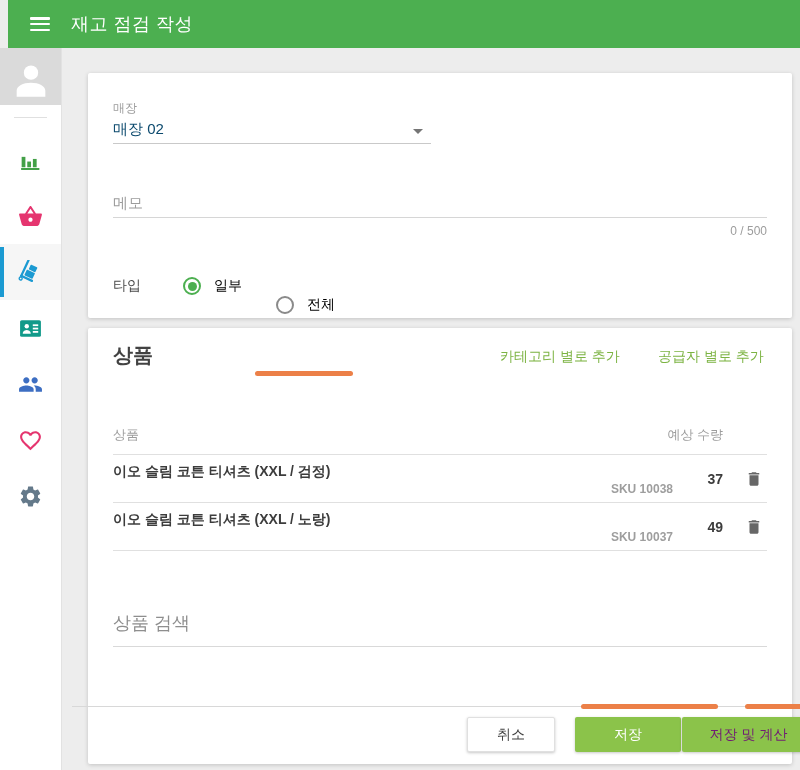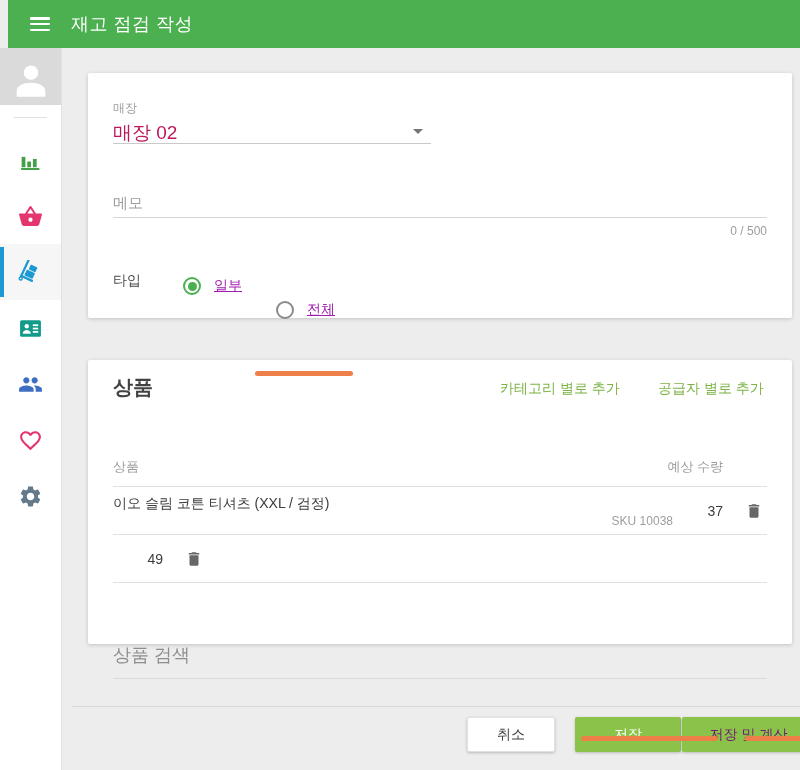--- a/index.html
+++ b/index.html
@@ -23,58 +23,58 @@
   .nav-item { position:relative; height:56px; display:flex; align-items:center; justify-content:center; cursor:pointer; }
   .nav-item svg { width:25px; height:25px; }
   .nav-item.selected { background:#f6f6f6; }
   .nav-item.selected::before { content:""; position:absolute; left:0; top:3px; bottom:3px; width:4px;
                                background:var(--selected_blue,#1B9AD2); }
 
   
   .card { position:absolute; left:88px; width:704px; background:#fff; border-radius:2px;
           box-shadow:0 1px 4px rgba(0,0,0,.18); }
   .card1 { top:73px; height:245px; }
-  .card2 { top:360px; height:284px; }
+  .card2 { top:328px; height:436px; }
 
   .field-label { position:absolute; font-size:12px; color:#9c9c9c; }
   .store-label { left:25px; top:27px; }
   .store-select { position:absolute; left:25px; top:47px; width:318px; height:24px; cursor:pointer; }
-  .store-value { font-size:19px; color:#be185d; }
+  .store-value { font-size:15px; color:#0c4a6e; }
   .caret { position:absolute; right:8px; top:9px; width:0; height:0;
            border-left:5px solid transparent; border-right:5px solid transparent;
            border-top:5.5px solid #757575; }
   .store-underline { position:absolute; left:25px; top:70px; width:318px; height:1px; background:#c9c9c9; }
 
   .memo-input { position:absolute; left:25px; top:117px; width:654px; height:24px; border:none; outline:none;
                 font-size:15px; color:#3c3c3c; font-family:"Liberation Sans",sans-serif; background:transparent; }
   .memo-input::placeholder { color:#9c9c9c; }
   .memo-underline { position:absolute; left:25px; top:144px; width:654px; height:1px; background:#d6d6d6; }
   .memo-counter { position:absolute; right:25px; top:151px; font-size:12px; color:#9c9c9c; }
 
-  .type-row { position:absolute; left:25px; top:199px; display:flex; height:28px; }
+  .type-row { position:absolute; left:25px; top:199px; display:flex; align-items:center; height:28px; }
   .type-label { font-size:14px; color:#4a4a4a; width:70px; }
   .radio-option { display:flex; align-items:center; cursor:pointer; }
   .radio-option + .radio-option { margin-left:34px;margin-top:38px; }
   .radio { width:18px; height:18px; border-radius:50%; border:2px solid #8a8a8a; position:relative; }
   .radio.checked { border-color:var(--radio_green,#4CAF50); }
   .radio.checked::after { content:""; position:absolute; left:2.5px; top:2.5px; width:9px; height:9px;
                           border-radius:50%; background:var(--radio_green,#4CAF50); }
-  .radio-label { font-size:14px; color:#a21caf; margin-left:13px;text-decoration:underline; }
+  .radio-label { font-size:14px; color:#000000; margin-left:13px; }
 
   
   .products-heading { position:absolute; left:25px; top:14px; font-size:20px; color:#424242; }
   .add-link { position:absolute; top:20px; font-size:14px; color:var(--link_green,#7CB342); cursor:pointer; white-space:nowrap; }
   .add-link.cat { left:412px; }
   .add-link.sup { left:570px; }
 
   .table-wrap { position:absolute; left:25px; top:88px; width:654px; }
   .thead { display:flex; align-items:center; height:39px; font-size:13px; color:#9c9c9c;
            border-bottom:1px solid #e0e0e0; padding-right:44px; }
   .thead .col-product { flex:1; }
-  .trow { display:flex; align-items:center; height:48px; border-bottom:1px solid #e0e0e0; }
+  .trow { display:flex; align-items:center; height:48px; border-bottom:1px solid #e0e0e0;font-weight:bold; }
   .trow .name-col { flex:1; padding-top:2px; }
   .p-name { font-size:14px; color:#3c3c3c; line-height:19px; }
   .p-sku  { font-size:12px; color:#9e9e9e; line-height:16px;text-align:right; }
   .p-qty  { width:50px; text-align:right; font-size:14px; color:#3c3c3c; }
   .trash-wrap { width:44px; display:flex; justify-content:flex-end; padding-right:4px; cursor:pointer; }
   .trash-wrap svg { width:18px; height:18px; fill:#676767; }
 
   .search-input { position:absolute; left:25px; top:283px; width:654px; height:24px; border:none; outline:none;
                   font-size:18px; color:#3c3c3c; background:transparent; font-family:"Liberation Sans",sans-serif; }
   .search-input::placeholder { color:#8e8e8e; }
@@ -219,20 +219,24 @@
     </div>
     <div class="p-qty">37</div>
     <div class="trash-wrap">
       <svg viewBox="0 0 24 24">
         <path d="M6 19c0 1.1.9 2 2 2h8c1.1 0 2-.9 2-2V7H6v12zM19 4h-3.5l-1-1h-5l-1 1H5v2h14V4z"></path>
       </svg>
     </div>
   </div>
 
   <div class="trow">
+    <div class="name-col">
+      <div class="p-name">이오 슬림 코튼 티셔츠 (XXL / 노랑)</div>
+      <div class="p-sku">SKU 10037</div>
+    </div>
     <div class="p-qty">49</div>
     <div class="trash-wrap">
       <svg viewBox="0 0 24 24">
         <path d="M6 19c0 1.1.9 2 2 2h8c1.1 0 2-.9 2-2V7H6v12zM19 4h-3.5l-1-1h-5l-1 1H5v2h14V4z"></path>
       </svg>
     </div>
   </div>
 
 </div>
   </div>

